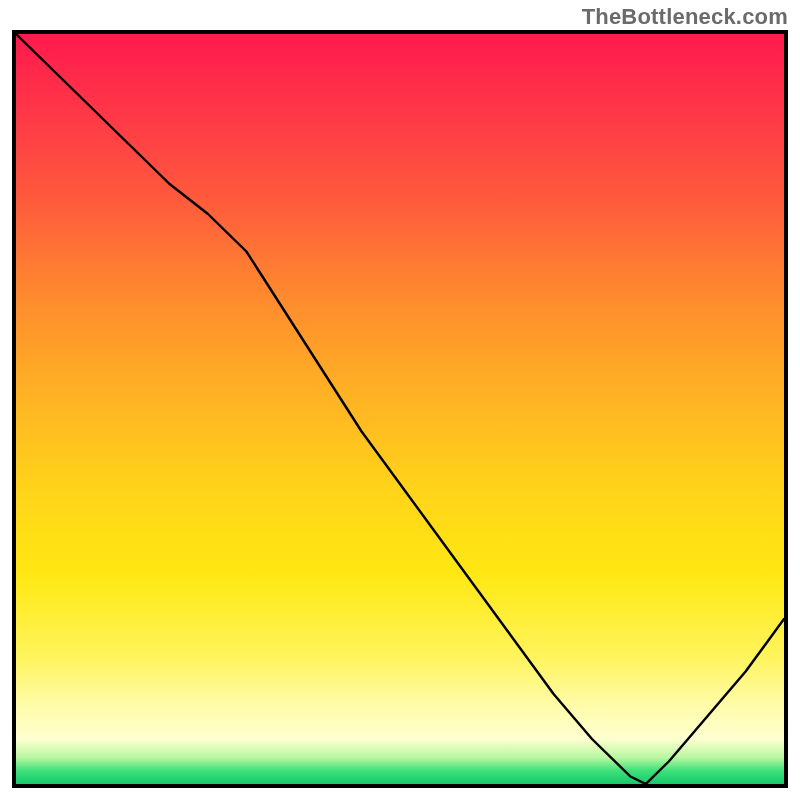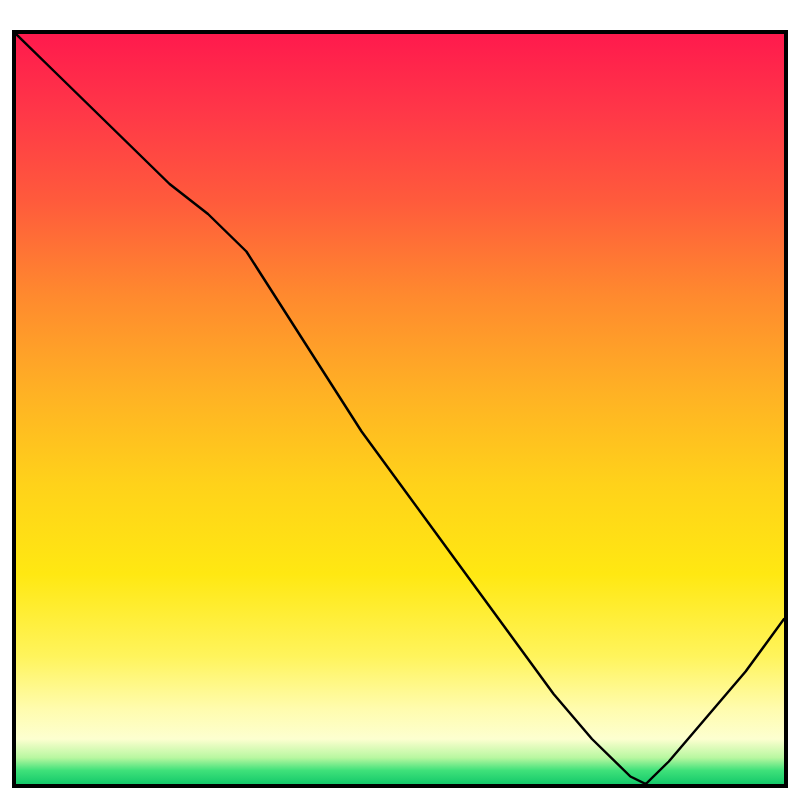--- a/index.html
+++ b/index.html
@@ -71,20 +71,21 @@
     color: #e03a2a;
     letter-spacing: 0.4px;
     white-space: nowrap;
   }
 </style>
 </head>
 <body>
 
 <div class="frame">
 
+  <div class="watermark">TheBottleneck.com</div>
 
   <div class="plot-outer">
     <div class="gradient-fill"></div>
 
     <svg class="curve" viewBox="0 0 1000 1000" preserveAspectRatio="none">
       <polyline id="curve-polyline" fill="none" stroke="#000000" stroke-width="3.2" stroke-linejoin="round" stroke-linecap="round" points="0.0,0.0 50.0,50.0 100.0,100.0 150.0,150.0 200.0,200.0 250.0,240.0 300.0,290.0 350.0,370.0 400.0,450.0 450.0,530.0 500.0,600.0 550.0,670.0 600.0,740.0 650.0,810.0 700.0,880.0 750.0,940.0 800.0,990.0 820.0,1000.0 850.0,970.0 900.0,910.0 950.0,850.0 1000.0,780.0"></polyline>
     </svg>
 
     <span id="valley-label" class="x-label-text" style="left: 74%;"></span>
   </div>

